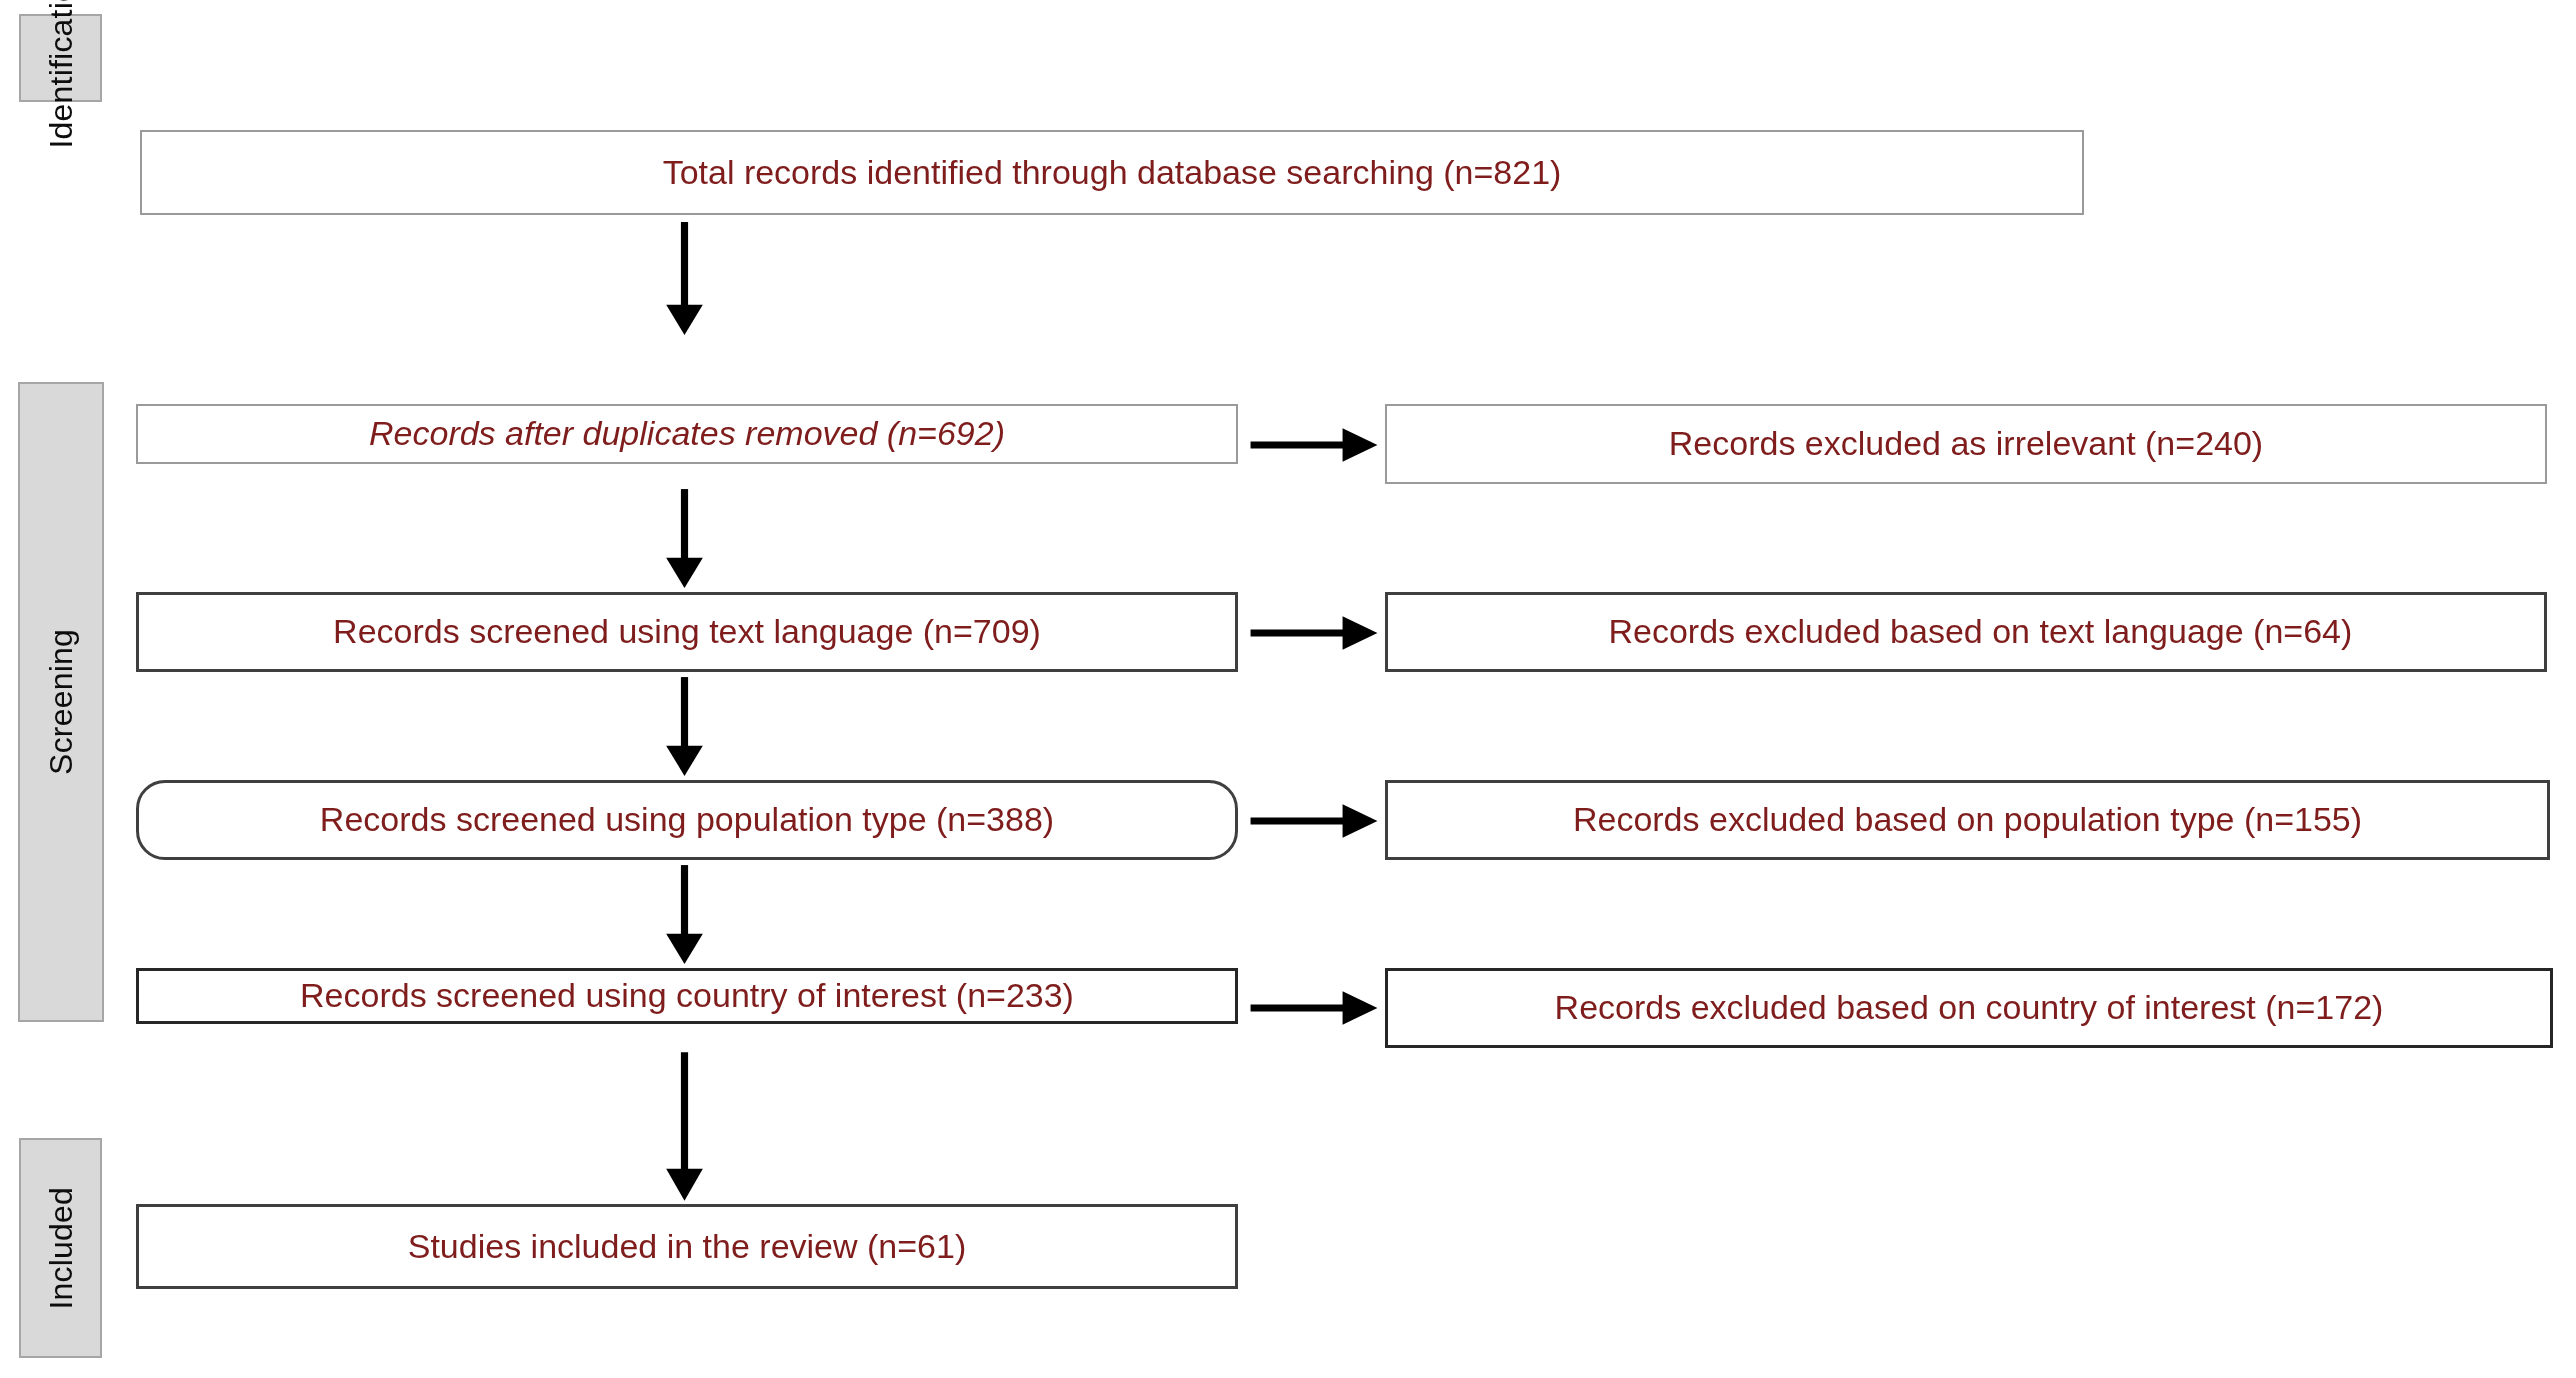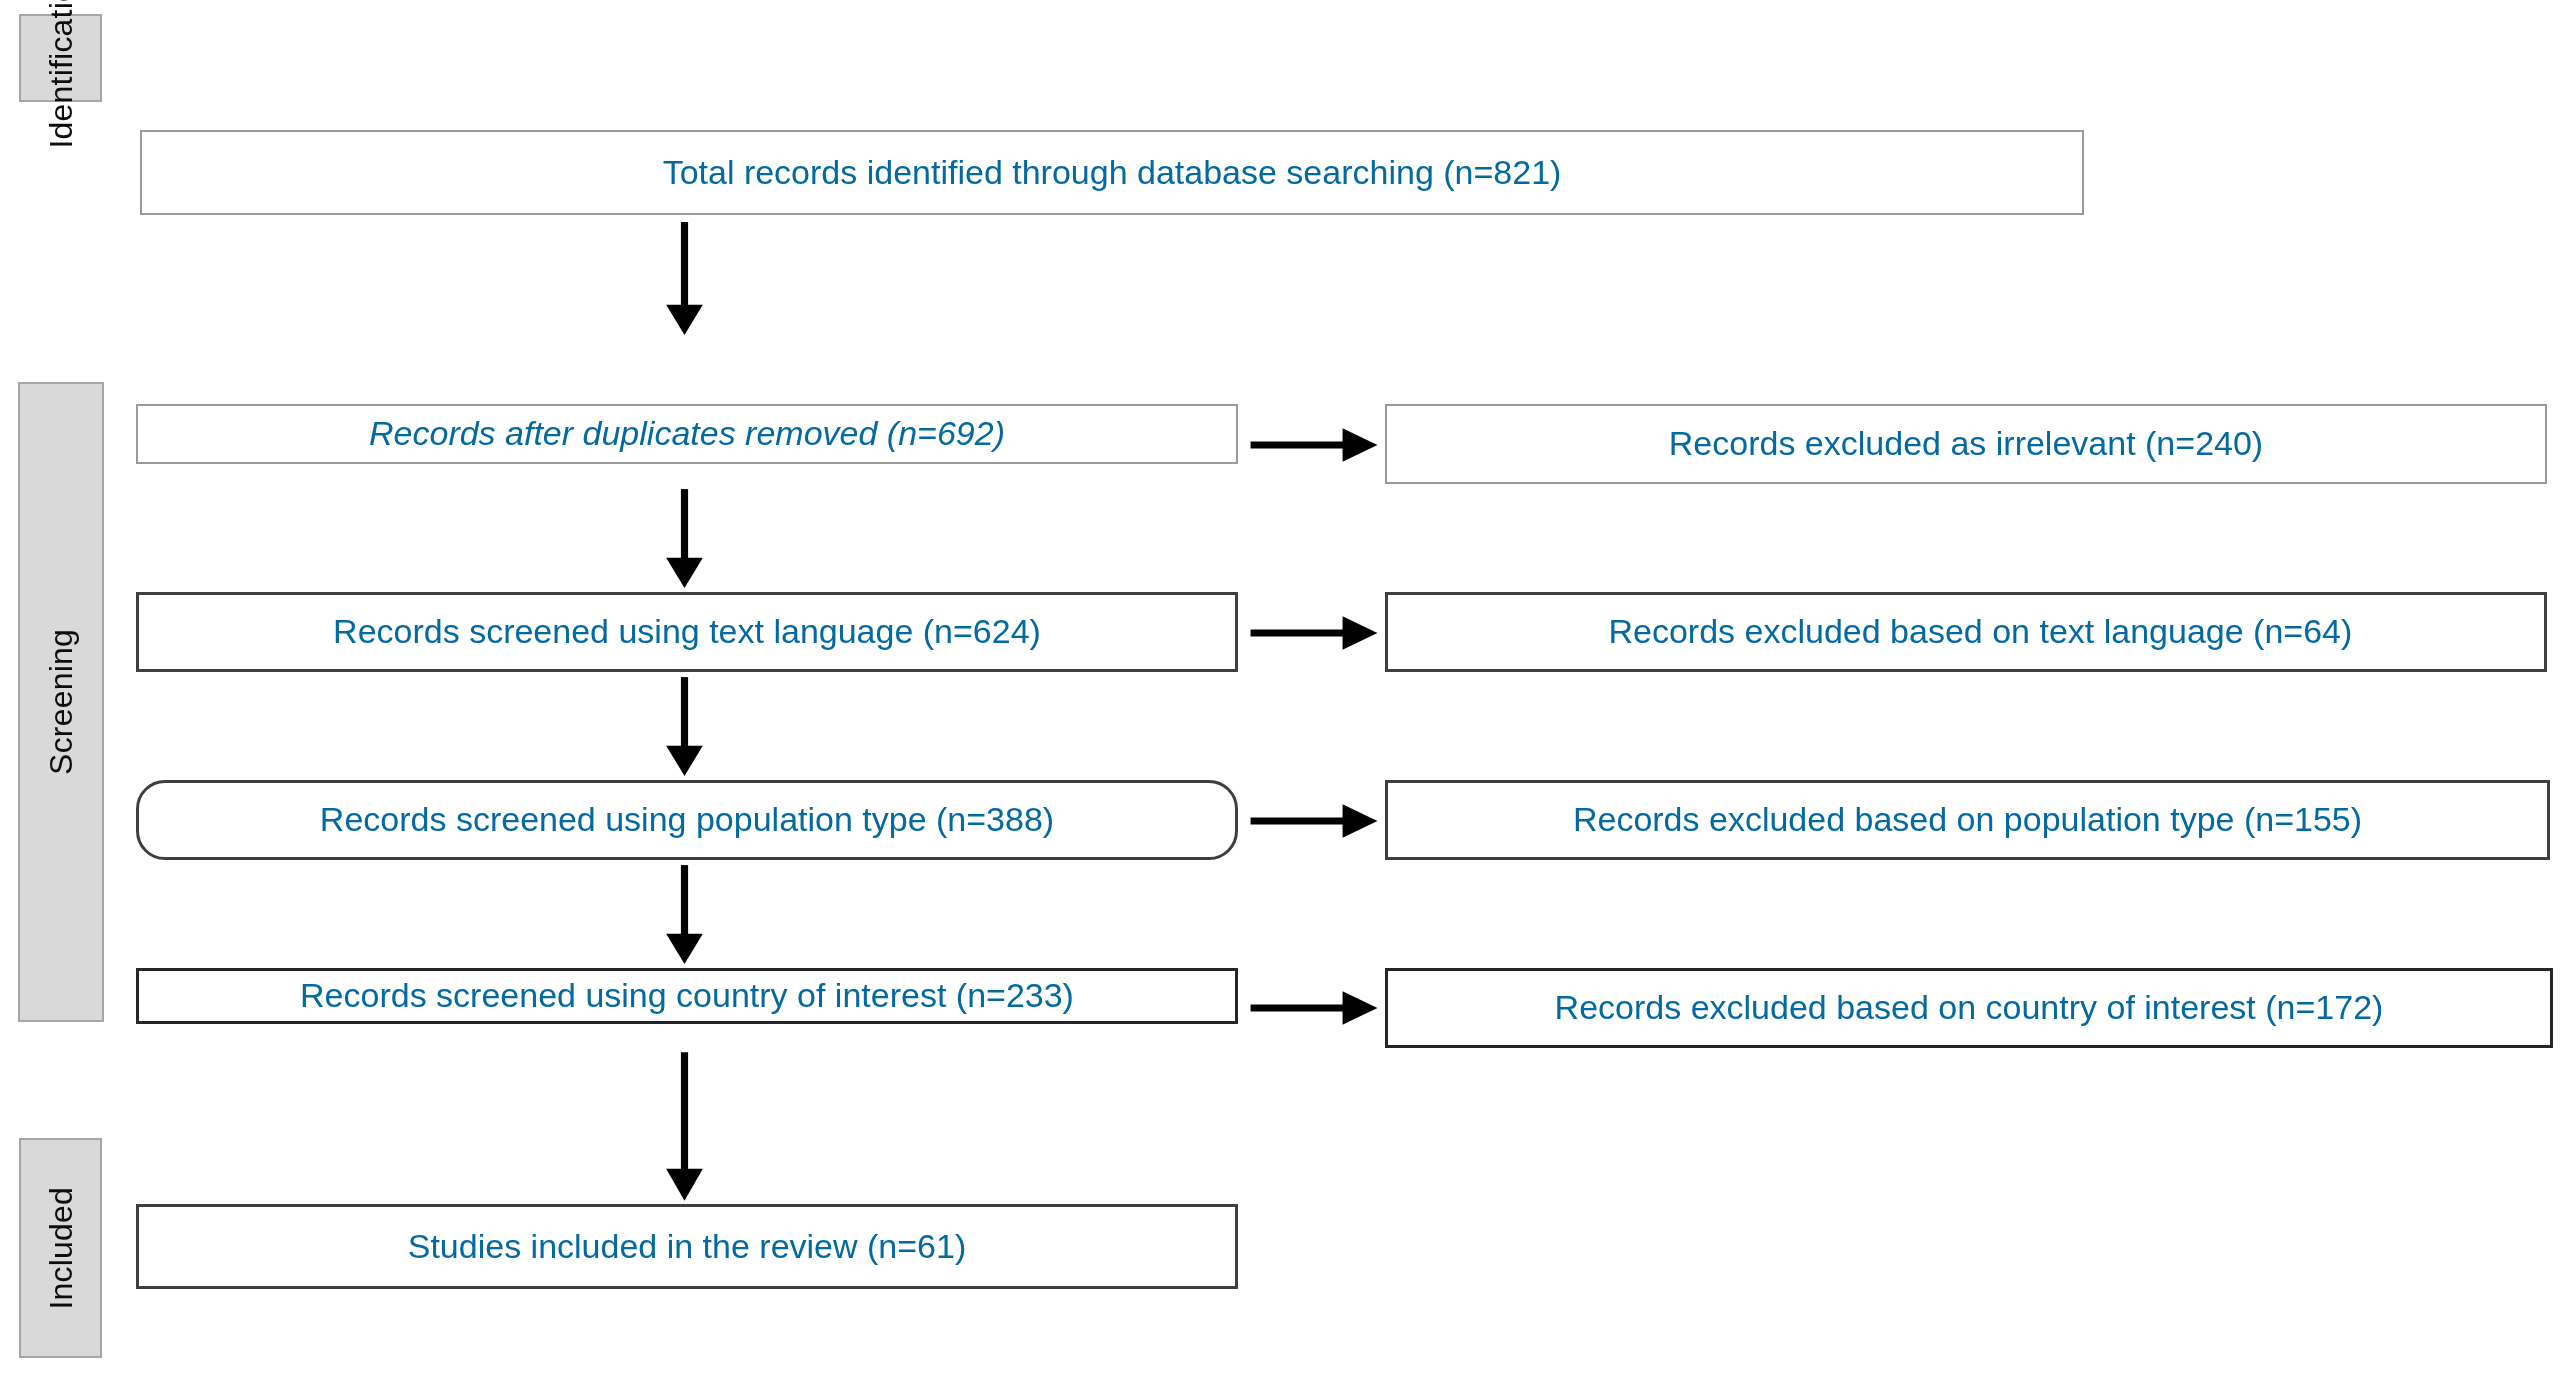--- a/index.html
+++ b/index.html
@@ -48,21 +48,21 @@
 
   
   .flow-box {
     position: absolute;
     background: #ffffff;
     box-sizing: border-box;
     display: flex;
     align-items: center;
     justify-content: center;
     text-align: center;
-    color: #0369a1;
+    color: #7f1d1d;
     font-size: 34px;
     line-height: 1.15;
     padding: 0 11.2px;
   }
   .flow-box.thin  { border: 2.4px solid #9a9a9a; }
   .flow-box.heavy { border: 3.2px solid #3f3f3f; }
   .flow-box.dark  { border: 3.2px solid #262626; }
 
   #box-identified      { left: 140px;  top: 130px;  width: 1944px; height: 85px; }
 
@@ -114,21 +114,21 @@
   <div class="stage-band" id="band-included">
     <span class="stage-label">Included</span>
   </div>
 
   <div class="flow-box thin" id="box-identified">Total records identified through database searching (n=821)</div>
 
   <div class="flow-box thin" id="box-duplicates">Records after duplicates removed (n=692)</div>
 
   <div class="flow-box thin" id="box-ex-irrelevant">Records excluded as irrelevant (n=240)</div>
 
-  <div class="flow-box heavy" id="box-text-language">Records screened using text language (n=624)</div>
+  <div class="flow-box heavy" id="box-text-language">Records screened using text language (n=709)</div>
 
   <div class="flow-box heavy" id="box-ex-text-lang">Records excluded based on text language (n=64)</div>
 
   <div class="flow-box heavy" id="box-population">Records screened using population type (n=388)</div>
 
   <div class="flow-box heavy" id="box-ex-population">Records excluded based on population type (n=155)</div>
 
   <div class="flow-box dark" id="box-country">Records screened using country of interest (n=233)</div>
 
   <div class="flow-box dark" id="box-ex-country">Records excluded based on country of interest (n=172)</div>

